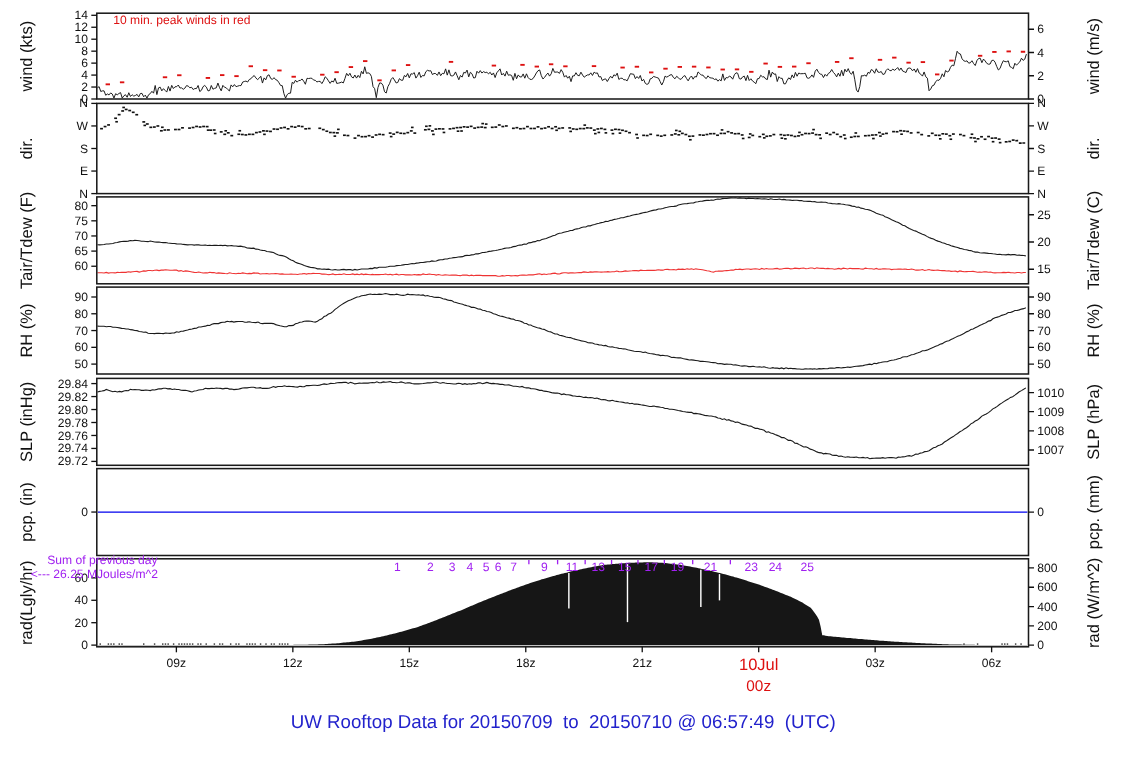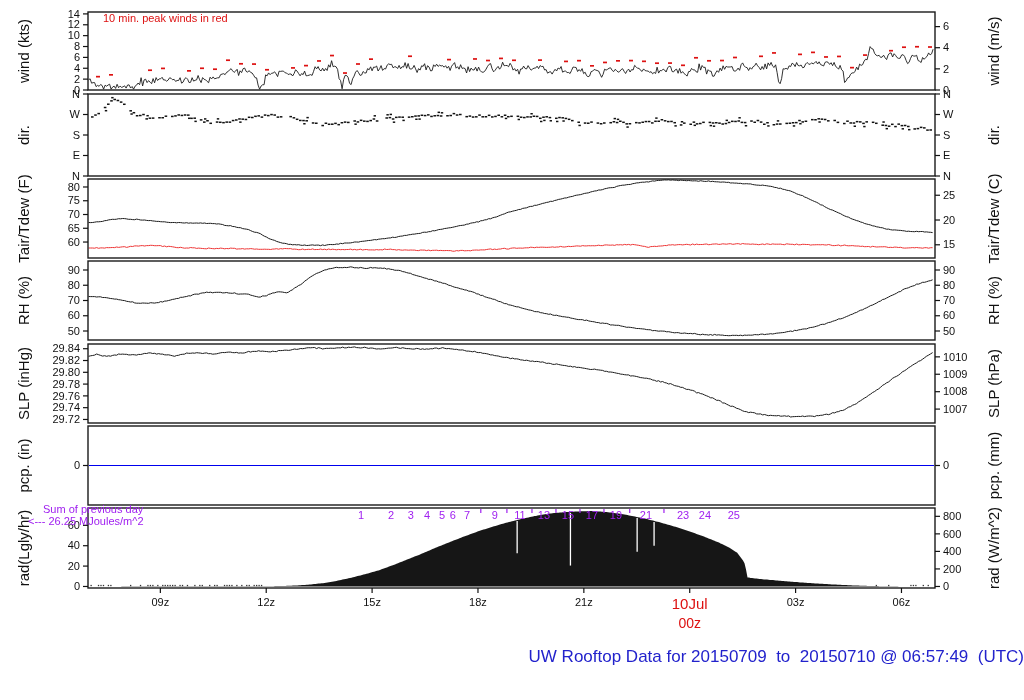--- a/index.html
+++ b/index.html
@@ -1,19 +1,19 @@
 <!DOCTYPE html>
 <html><head>
 <meta charset="utf-8">
 <style>
   html,body{margin:0;padding:0;background:#ffffff;}
   #stage{position:relative;width:1024px;height:700px;background:#ffffff;overflow:hidden;
          font-family:"Liberation Sans",sans-serif;}
   svg text{font-family:"Liberation Sans",sans-serif;}
-  #title{position:absolute;left:0;top:647px;width:1024px;text-align:right;
+  #title{position:absolute;left:0;top:647px;width:1024px;text-align:center;
          font-size:17px;color:#2222cc;white-space:pre;}
 </style>
 </head>
 <body>
 
 <div id="stage">
   <svg id="chart" width="1024" height="700" viewBox="0 0 1024 700">
       <g>
         <g>
           <path d="M88.6 79.8L90.1 78.8L91.6 83.2L93.1 82.6L94.6 82.6L96.1 86.6L97.6 85.4L99.1 86.3L100.6 84.5L102.1 85.5L103.6 89.2L105.1 85.2L106.6 86.2L108.1 85.0L109.6 84.2L111.1 89.2L112.6 87.1L114.1 86.1L115.6 88.4L117.1 84.3L118.6 87.7L120.1 86.1L121.6 87.4L123.1 86.8L124.6 85.8L126.1 88.1L127.6 85.0L129.1 84.9L130.6 88.0L132.1 86.5L133.6 89.2L135.1 86.1L136.6 85.1L138.1 83.0L139.6 84.7L141.1 77.7L142.6 86.0L144.1 79.9L145.6 79.2L147.1 82.6L148.6 80.6L150.1 82.2L151.6 83.7L153.1 78.6L154.6 82.8L156.1 77.6L157.6 80.5L159.1 78.9L160.6 78.8L162.1 77.3L163.6 80.0L165.1 79.9L166.6 81.2L168.1 80.1L169.6 77.8L171.1 78.3L172.6 79.8L174.1 79.3L175.6 81.4L177.1 80.5L178.6 80.5L180.1 77.7L181.6 83.2L183.1 82.1L184.6 78.8L186.1 77.7L187.6 79.2L189.1 82.6L190.6 82.3L192.1 77.7L193.6 81.1L195.1 80.3L196.6 79.9L198.1 75.5L199.6 79.7L201.1 82.6L202.6 77.6L204.1 79.3L205.6 79.8L207.1 81.4L208.6 82.7L210.1 77.2L211.6 78.9L213.1 76.9L214.6 78.8L216.1 78.3L217.6 77.8L219.1 77.8L220.6 74.6L222.1 74.1L223.6 73.7L225.1 74.6L226.6 72.3L228.1 71.6L229.6 69.8L231.1 68.7L232.6 70.8L234.1 72.4L235.6 71.1L237.1 69.3L238.6 75.5L240.1 70.8L241.6 72.6L243.1 68.7L244.6 68.0L246.1 71.3L247.6 72.2L249.1 70.6L250.6 72.4L252.1 73.0L253.6 75.2L255.1 77.7L256.6 77.9L258.1 85.1L259.6 89.2L261.1 86.0L262.6 84.8L264.1 84.7L265.6 74.9L267.1 75.8L268.6 72.9L270.1 74.7L271.6 73.2L273.1 73.1L274.6 71.8L276.1 73.9L277.6 76.6L279.1 71.2L280.6 71.4L282.1 71.1L283.6 71.2L285.1 72.8L286.6 73.0L288.1 74.5L289.6 74.0L291.1 74.0L292.6 76.0L294.1 73.5L295.6 69.8L297.1 71.1L298.6 73.5L300.1 75.8L301.6 73.6L303.1 74.6L304.6 71.1L306.1 75.8L307.6 75.6L309.1 75.2L310.6 74.6L312.1 75.4L313.6 71.3L315.1 66.7L316.6 68.9L318.1 66.6L319.6 69.9L321.1 70.9L322.6 68.2L324.1 71.0L325.6 68.5L327.1 70.5L328.6 64.8L330.1 67.2L331.6 60.7L333.1 66.7L334.6 66.2L336.1 66.8L337.6 69.4L339.1 78.7L340.6 80.6L342.1 88.8L343.6 79.6L345.1 75.4L346.6 75.5L348.1 77.4L349.6 83.4L351.1 84.6L352.6 78.8L354.1 76.1L355.6 72.1L357.1 70.5L358.6 72.7L360.1 75.4L361.6 75.0L363.1 71.5L364.6 72.9L366.1 73.0L367.6 68.6L369.1 69.8L370.6 66.8L372.1 70.8L373.6 67.1L375.1 67.3L376.6 66.0L378.1 71.0L379.6 68.8L381.1 65.6L382.6 70.4L384.1 68.6L385.6 69.0L387.1 65.2L388.6 63.9L390.1 64.5L391.6 64.3L393.1 67.8L394.6 66.8L396.1 66.9L397.6 68.5L399.1 65.4L400.6 68.8L402.1 66.7L403.6 67.1L405.1 62.6L406.6 68.3L408.1 63.5L409.6 68.7L411.1 69.1L412.6 68.3L414.1 65.4L415.6 68.9L417.1 72.5L418.6 68.6L420.1 70.1L421.6 65.8L423.1 66.4L424.6 63.7L426.1 69.9L427.6 65.7L429.1 67.1L430.6 70.9L432.1 70.6L433.6 64.8L435.1 66.5L436.6 64.2L438.1 66.4L439.6 65.1L441.1 66.0L442.6 65.6L444.1 67.2L445.6 65.7L447.1 68.2L448.6 66.3L450.1 70.5L451.6 66.2L453.1 64.4L454.6 62.6L456.1 68.2L457.6 66.7L459.1 69.2L460.6 64.7L462.1 68.4L463.6 68.0L465.1 68.6L466.6 73.0L468.1 66.7L469.6 71.6L471.1 68.1L472.6 69.9L474.1 70.0L475.6 67.2L477.1 71.1L478.6 67.1L480.1 70.5L481.6 72.0L483.1 72.3L484.6 71.4L486.1 69.1L487.6 66.3L489.1 64.3L490.6 63.6L492.1 68.8L493.6 71.8L495.1 70.3L496.6 68.1L498.1 66.4L499.6 69.2L501.1 67.1L502.6 62.2L504.1 65.7L505.6 65.5L507.1 65.5L508.6 66.7L510.1 63.3L511.6 65.7L513.1 70.1L514.6 68.6L516.1 71.1L517.6 69.3L519.1 74.2L520.6 69.0L522.1 69.0L523.6 66.1L525.1 68.5L526.6 68.9L528.1 65.6L529.6 68.2L531.1 70.2L532.6 69.0L534.1 68.1L535.6 68.1L537.1 66.2L538.6 68.6L540.1 65.6L541.6 66.6L543.1 66.3L544.6 70.0L546.1 69.6L547.6 73.2L549.1 72.1L550.6 71.7L552.1 74.1L553.6 71.5L555.1 69.3L556.6 71.0L558.1 68.0L559.6 69.0L561.1 66.5L562.6 72.2L564.1 71.2L565.6 71.1L567.1 72.5L568.6 72.5L570.1 73.5L571.6 70.3L573.1 67.0L574.6 67.3L576.1 67.5L577.6 71.5L579.1 69.6L580.6 71.3L582.1 68.6L583.6 73.6L585.1 72.2L586.6 75.7L588.1 76.7L589.6 76.0L591.1 71.7L592.6 71.2L594.1 69.5L595.6 70.0L597.1 70.5L598.6 71.0L600.1 74.1L601.6 77.3L603.1 74.3L604.6 69.2L606.1 70.1L607.6 69.3L609.1 68.2L610.6 67.8L612.1 70.3L613.6 71.6L615.1 69.4L616.6 70.5L618.1 72.2L619.6 71.6L621.1 69.6L622.6 68.7L624.1 71.3L625.6 73.5L627.1 70.7L628.6 69.1L630.1 72.0L631.6 69.6L633.1 70.0L634.6 65.4L636.1 66.8L637.6 68.3L639.1 68.3L640.6 70.4L642.1 71.4L643.6 68.9L645.1 70.6L646.6 70.9L648.1 71.1L649.6 72.3L651.1 71.7L652.6 73.8L654.1 72.4L655.6 73.5L657.1 67.2L658.6 73.1L660.1 70.5L661.6 70.8L663.1 69.1L664.6 70.0L666.1 72.0L667.6 68.0L669.1 66.2L670.6 66.6L672.1 71.5L673.6 71.9L675.1 69.9L676.6 69.2L678.1 73.3L679.6 68.5L681.1 73.2L682.6 71.6L684.1 73.6L685.6 74.7L687.1 76.1L688.6 71.6L690.1 71.4L691.6 68.4L693.1 69.9L694.6 69.8L696.1 71.8L697.6 72.3L699.1 63.8L700.6 70.1L702.1 65.5L703.6 67.5L705.1 67.2L706.6 74.1L708.1 69.7L709.6 71.2L711.1 71.2L712.6 76.2L714.1 76.2L715.6 73.0L717.1 70.7L718.6 72.3L720.1 68.1L721.6 70.8L723.1 65.8L724.6 69.3L726.1 66.4L727.6 67.0L729.1 67.0L730.6 66.9L732.1 66.6L733.6 70.7L735.1 71.2L736.6 70.3L738.1 68.1L739.6 70.3L741.1 64.7L742.6 62.9L744.1 65.8L745.6 67.3L747.1 67.6L748.6 70.5L750.1 67.6L751.6 69.2L753.1 66.7L754.6 65.8L756.1 63.2L757.6 65.8L759.1 67.4L760.6 69.9L762.1 66.5L763.6 69.3L765.1 63.9L766.6 68.9L768.1 62.9L769.6 65.4L771.1 62.4L772.6 66.1L774.1 67.5L775.6 64.8L777.1 72.5L778.6 81.8L780.1 83.7L781.6 78.7L783.1 68.8L784.6 69.0L786.1 68.3L787.6 69.3L789.1 65.8L790.6 66.6L792.1 63.2L793.6 64.1L795.1 66.6L796.6 62.5L798.1 65.5L799.6 65.8L801.1 65.0L802.6 67.7L804.1 67.3L805.6 64.0L807.1 62.5L808.6 63.9L810.1 64.4L811.6 62.8L813.1 63.9L814.6 62.9L816.1 61.4L817.6 64.0L819.1 61.8L820.6 64.6L822.1 65.2L823.6 66.0L825.1 62.3L826.6 61.8L828.1 62.3L829.6 64.4L831.1 62.7L832.6 65.7L834.1 62.4L835.6 66.4L837.1 67.5L838.6 69.2L840.1 65.4L841.6 69.8L843.1 71.1L844.6 82.5L846.1 80.9L847.6 77.9L849.1 77.4L850.6 74.2L852.1 72.9L853.6 73.0L855.1 71.2L856.6 67.1L858.1 69.8L859.6 64.1L861.1 65.4L862.6 64.7L864.1 61.2L865.6 59.2L867.1 59.8L868.6 53.4L870.1 46.6L871.6 48.6L873.1 49.1L874.6 53.4L876.1 55.2L877.6 55.8L879.1 55.3L880.6 57.4L882.1 57.1L883.6 55.2L885.1 57.8L886.6 59.6L888.1 55.1L889.6 53.2L891.1 52.9L892.6 57.0L894.1 53.7L895.6 55.4L897.1 57.6L898.6 58.4L900.1 58.2L901.6 55.0L903.1 54.7L904.6 56.5L906.1 60.4L907.6 63.6L909.1 62.3L910.6 58.3L912.1 55.2L913.6 56.0L915.1 56.1L916.6 55.3L918.1 60.5L919.6 61.3L921.1 62.5L922.6 57.5L924.1 59.3L925.6 57.6L927.1 56.3L928.6 52.9L930.1 54.9L931.6 53.8L933.1 49.2" fill="none" stroke="#1a1a1a" stroke-width="0.9"></path>

